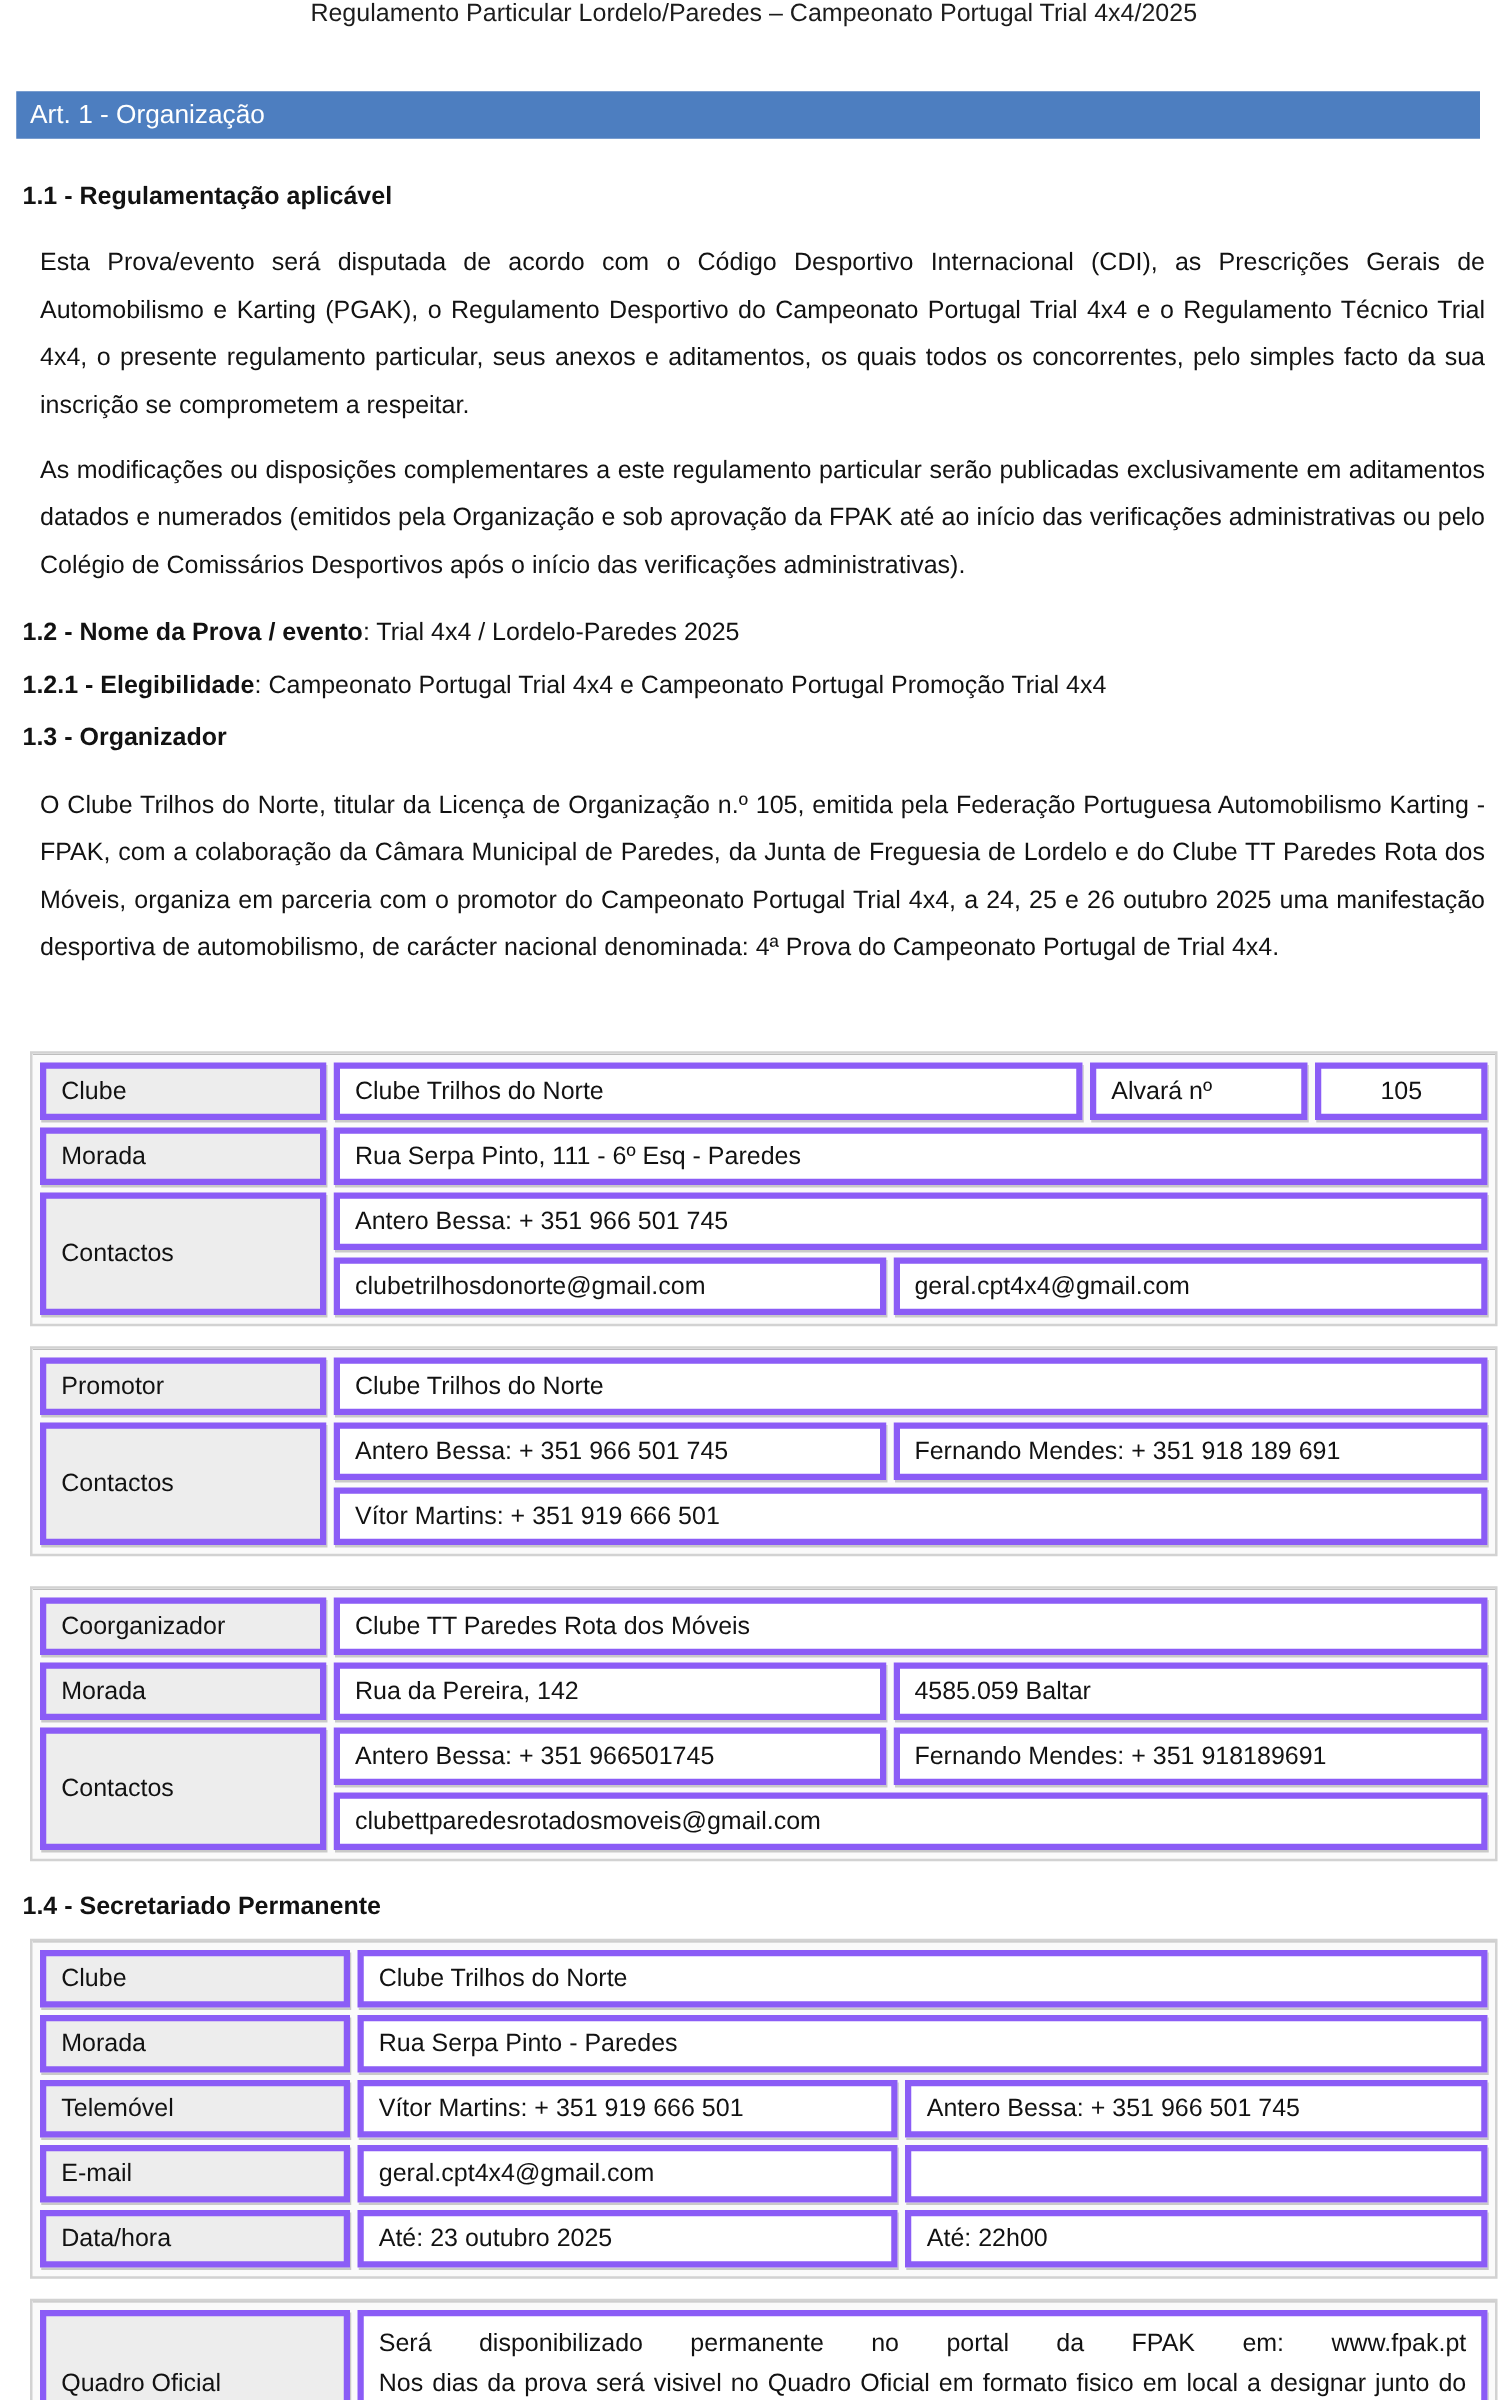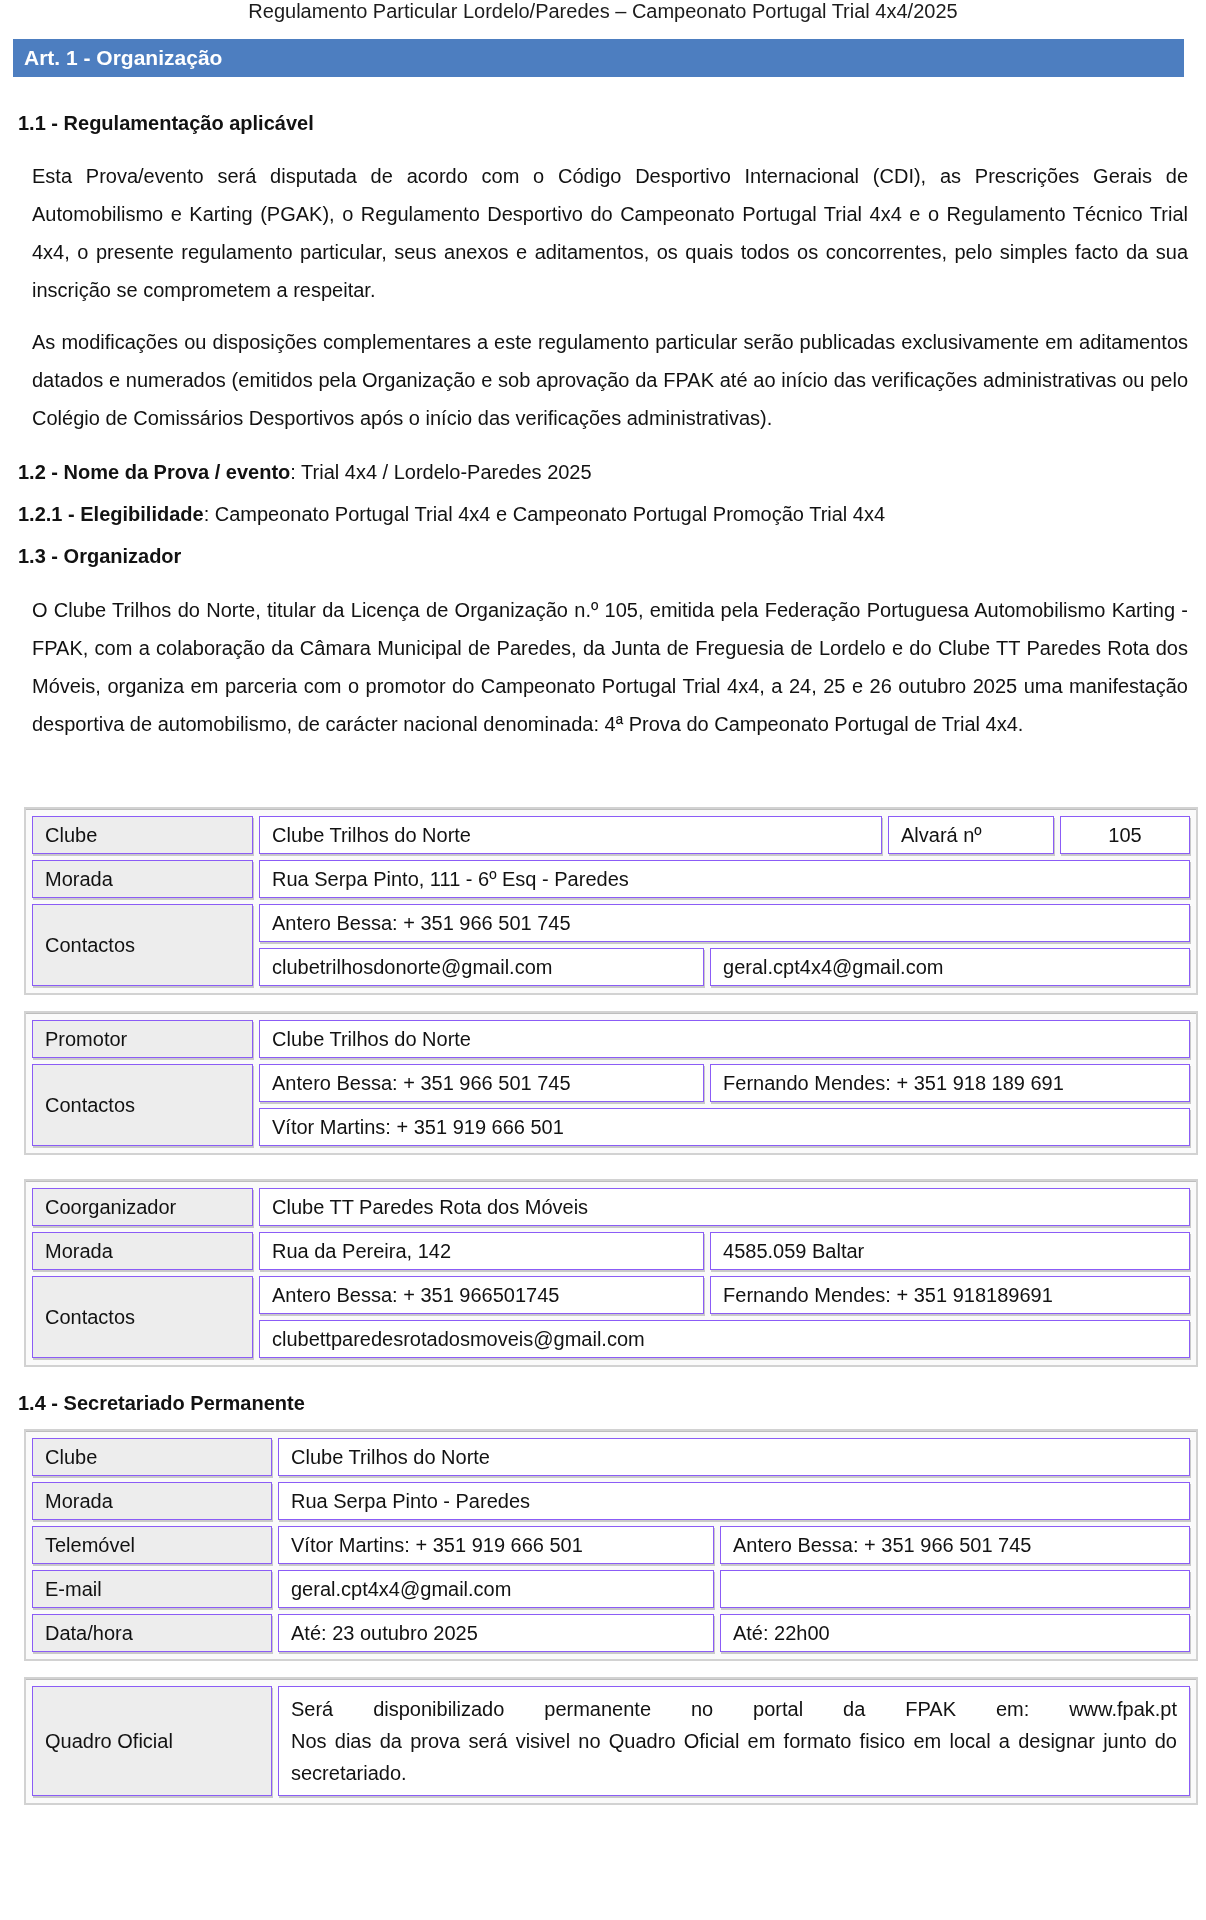--- a/index.html
+++ b/index.html
@@ -2,41 +2,41 @@
 <html><head>
 <meta charset="utf-8">
 <style>
   html,body { margin:0; padding:0; }
   body {
     width:1206px; height:1920px; background:#ffffff; overflow:hidden;
     font-family:"Liberation Sans", sans-serif; color:#121212;
   }
   .doc-title { text-align:center; font-size:20px; color:#1c1c1c; }
   .art-bar {
-    margin:16px 22px 0 13px; height:38px; line-height:38px;
-    background:#4d7ec0; color:#ffffff; font-weight:bold; font-size:21px;
+    margin:50px 22px 0 13px; height:38px; line-height:38px;
+    background:#4d7ec0; color:#ffffff; font-weight:normal; font-size:21px;
     padding-left:11px;
   }
   .content { padding:0 4px 0 18px; }
   .h-sec { margin:26px 0 0 0; font-weight:bold; font-size:20px; line-height:40px; }
   p.body { margin:14px; text-align:justify; font-size:20px; line-height:38px; }
   .runin { font-size:20px; line-height:42px; }
   .runin b { font-weight:bold; }
 
   .tbl {
     margin:0 4px 16px 6px; border:2px solid #d2d2d2; background:#fafafa;
     padding:7px 6px; display:flex; flex-direction:column; gap:6px;
     box-shadow: inset 0 1px 0 #bdbdbd;
   }
   .tbl.mt-big { margin-top:64px; }
   .tbl.mt-mid { margin-top:24px; }
   .tbl.mt-sm  { margin-top:6px; }
   .trow { display:flex; gap:6px; }
   .cell {
-    background:#ffffff; border:1px solid #8b5cf6; box-shadow:1px 2px 0 #c9c9c9;
+    background:#ffffff; border:5px solid #8b5cf6; box-shadow:1px 2px 0 #c9c9c9;
     padding:4px 12px; font-size:20px; line-height:28px;
     display:flex; align-items:center; min-height:28px;
     white-space:nowrap; overflow:hidden;
   }
   .cell.lab { background:#ededed; width:195px; flex:none; }
   .cell.lab4 { background:#ededed; width:214px; flex:none; }
   .grow { flex:1 1 0; }
   .w48 { flex:48 1 0; }
   .w52 { flex:52 1 0; }
   .alv-lab { width:140px; flex:none; }

